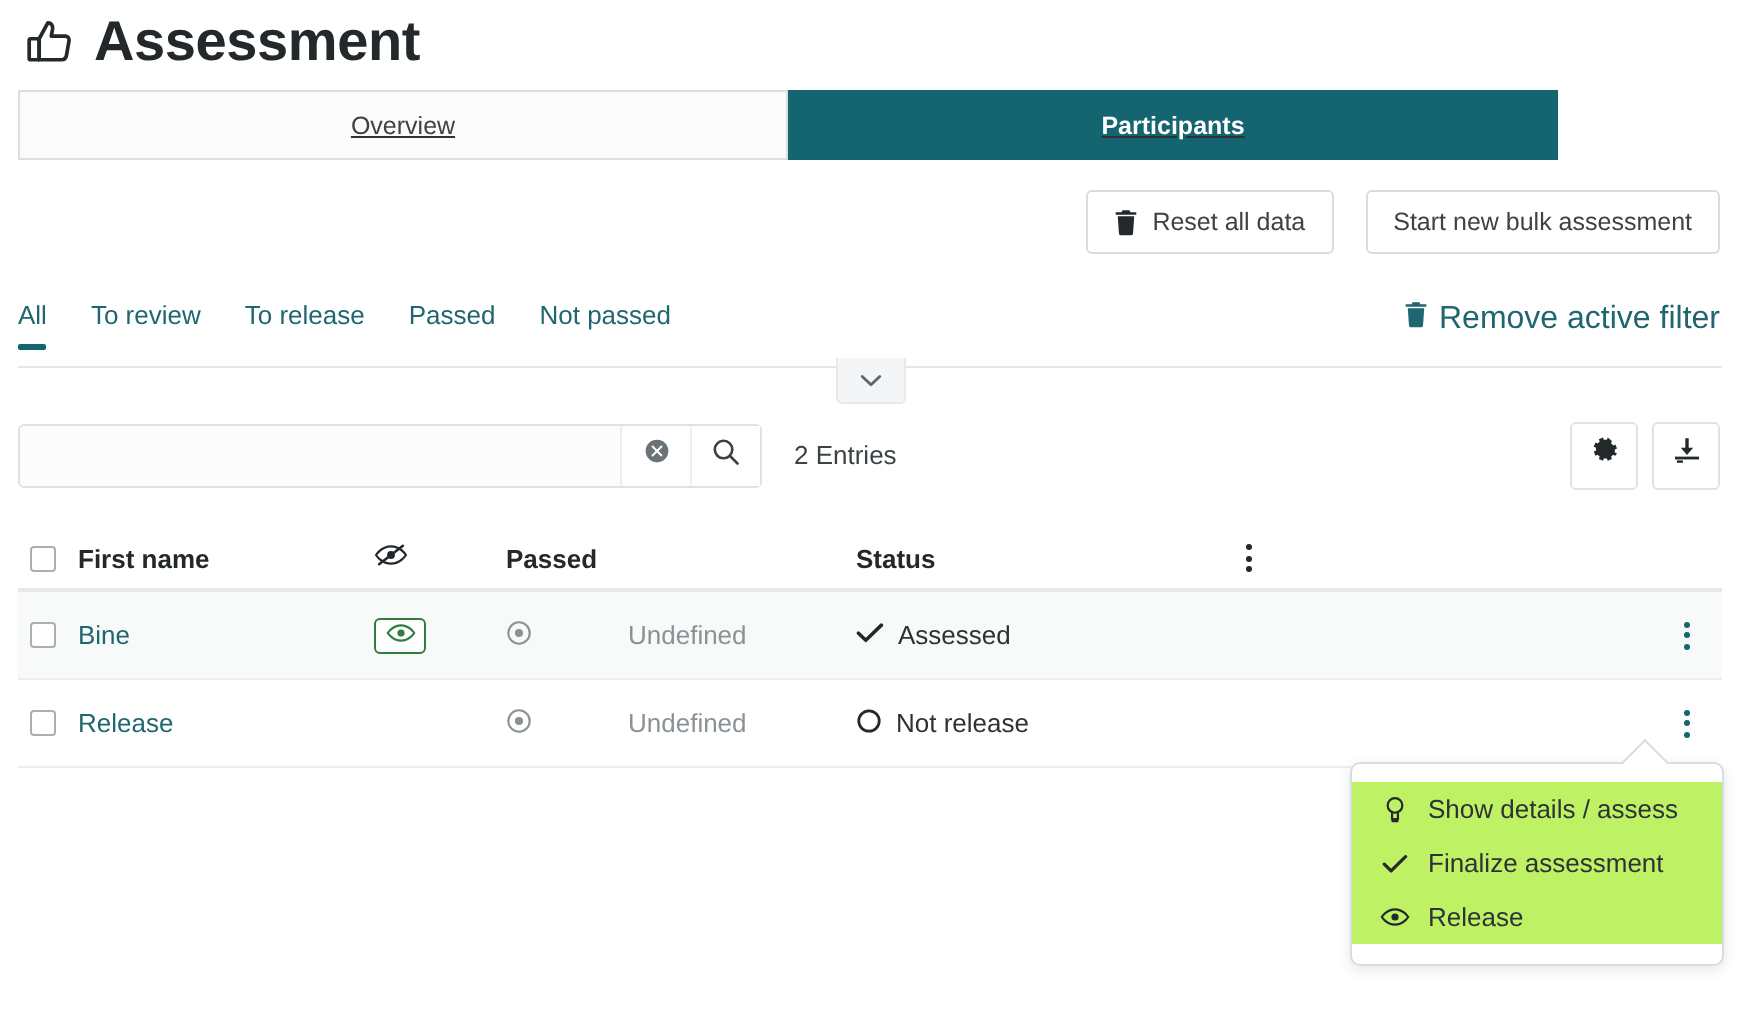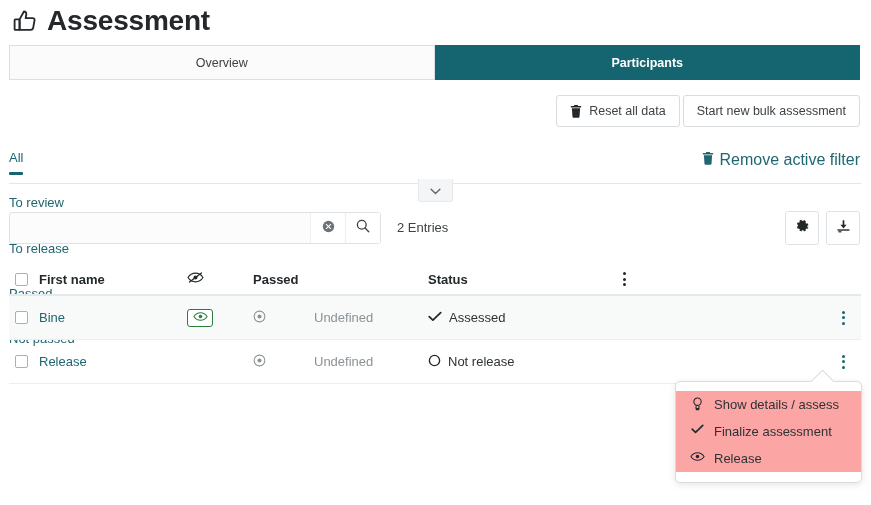--- a/index.html
+++ b/index.html
@@ -21,61 +21,62 @@
   }
   .thumb-icon { width: 26px; height: 26px; display:block; }
   .title-text {
     font-size: 28px; font-weight: bold; letter-spacing: -0.2px;
     color: #23282b; line-height: 1;
   }
 
   
   .toptabs {
     position: absolute; left: 9px; top: 45px;
-    width: 851px; height: 35px;
+    width: 770px; height: 35px;
     display: flex;
+    text-decoration: underline;
   }
   .toptab {
     flex: 1 1 50%;
     display: flex; align-items: center; justify-content: center;
     font-size: 12.5px;
     border: 1px solid #dcdfe1;
     background: #fbfbfb;
     color: #3c4245;
     cursor: pointer;
   }
   .toptab.active {
     background: #156570;
     border-color: #156570;
     color: #ffffff;
     font-weight: bold;
   }
 
   
   .actionbar {
     position: absolute; right: 11px; top: 95px;
-    display: flex; gap: 3px;
+    display: flex; gap: 16px;
   }
   .btn {
     display: inline-flex; align-items: center; gap: 7px;
     height: 32px; padding: 0 13px;
     border: 1px solid #d8dcde; border-radius: 3px;
     background: #ffffff; color: #3c4245;
     font-size: 12.5px; cursor: pointer;
     font-family: "Liberation Sans", sans-serif;
   }
   .btn svg { display:block; }
 
   
   .filterbar {
     position: absolute; left: 9px; top: 151px;
     width: 852px; height: 33px;
     border-bottom: 1px solid #e4e7e9;
   }
-  .filters { display: flex; gap: 22px; align-items: flex-start; flex-direction: column; }
+  .filters { display: flex; gap: 22px; align-items: flex-start; }
   .filter {
     font-size: 13px; color: #1f6670; cursor: pointer;
     padding-bottom: 9px; position: relative;
     line-height: 1.1;
   }
   .filter.active { color: #1f6670; font-weight: normal; }
   .filter.active::after {
     content: ""; position: absolute; left: 0; right: 0; bottom: -1px;
     height: 3px; background: #156570; border-radius: 1px;
   }
@@ -180,24 +181,24 @@
     z-index: 20;
   }
   .popup::before {
     content: ""; position: absolute; top: -9px; left: 138px;
     width: 16px; height: 16px; background: #fff;
     border-left: 1px solid #d8dcde; border-top: 1px solid #d8dcde;
     transform: rotate(45deg);
   }
   .popup-item {
     position: relative;
-    display: flex; align-items: flex-start; gap: 9px;
+    display: flex; align-items: center; gap: 9px;
     padding: 6px 14px; font-size: 13px; color: #2d3235;
     cursor: pointer;
-    background: #fca5a5;
+    background: #bef264;
   }
   .popup-item .pi { width: 15px; display:flex; justify-content:center; }
 </style>
 </head>
 <body>
 
 <div class="page">
 
   <div class="title-row">
     <span>

